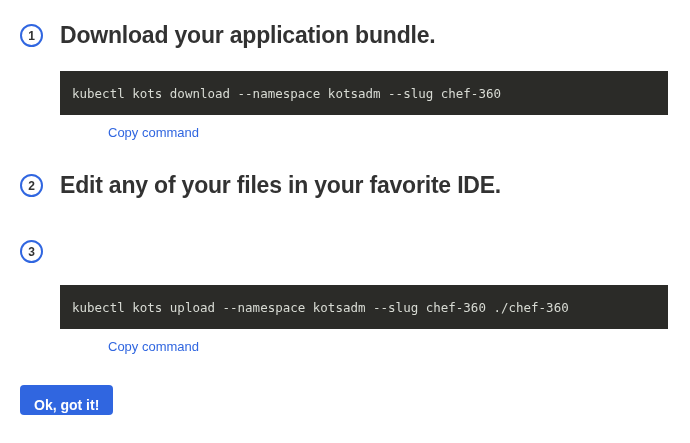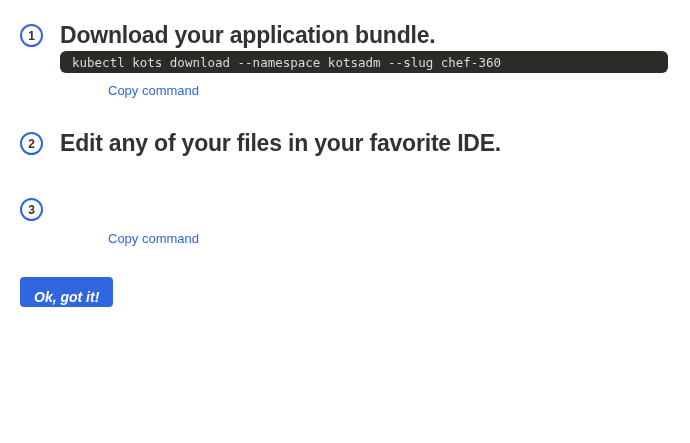--- a/index.html
+++ b/index.html
@@ -48,24 +48,24 @@
     margin-left: 17px;
     font-size: 23px;
     font-weight: bold;
     color: #323232;
     letter-spacing: -0.2px;
   }
   .step-body {
     margin-left: 40px;
   }
   .code-block {
-    margin-top: 2px;
+    margin-top: 22px;
     background: #2b2b28;
-    border-radius: 6px;
-    padding: 2px 12px;
+    border-radius: 0;
+    padding: 13px 12px;
   }
   .code-block code {
     font-family: "DejaVu Sans Mono", monospace;
     font-size: 12.5px;
     color: #d8dbd4;
     white-space: pre;
     line-height: 16px;
   }
   .copy-link {
     display: inline-block;
@@ -83,21 +83,20 @@
     height: 30px;
     padding: 12px 14px;
     background: #3066e0;
     color: #ffffff;
     font-family: "Liberation Sans", sans-serif;
     font-size: 14px;
     font-weight: bold;
     border: none;
     border-radius: 4px;
     cursor: pointer;
-    font-style: italic;
   }
 </style>
 </head>
 <body>
 
 <div class="container">
 
 
   <section class="step step-gap-after-1">
     <div class="step-header">
@@ -117,20 +116,23 @@
       <div class="step-number">2</div>
       <div class="step-title">Edit any of your files in your favorite IDE.</div>
     </div>
   </section>
 
   <section class="step">
     <div class="step-header">
       <div class="step-number">3</div>
     </div>
     <div class="step-body">
+      <div class="code-block">
+        <code>kubectl kots upload --namespace kotsadm --slug chef-360 ./chef-360</code>
+      </div>
       <a class="copy-link">Copy command</a>
     </div>
   </section>
 
   <div class="footer">
     <button class="ok-button">Ok, got it!</button>
   </div>
 
 </div>
 

